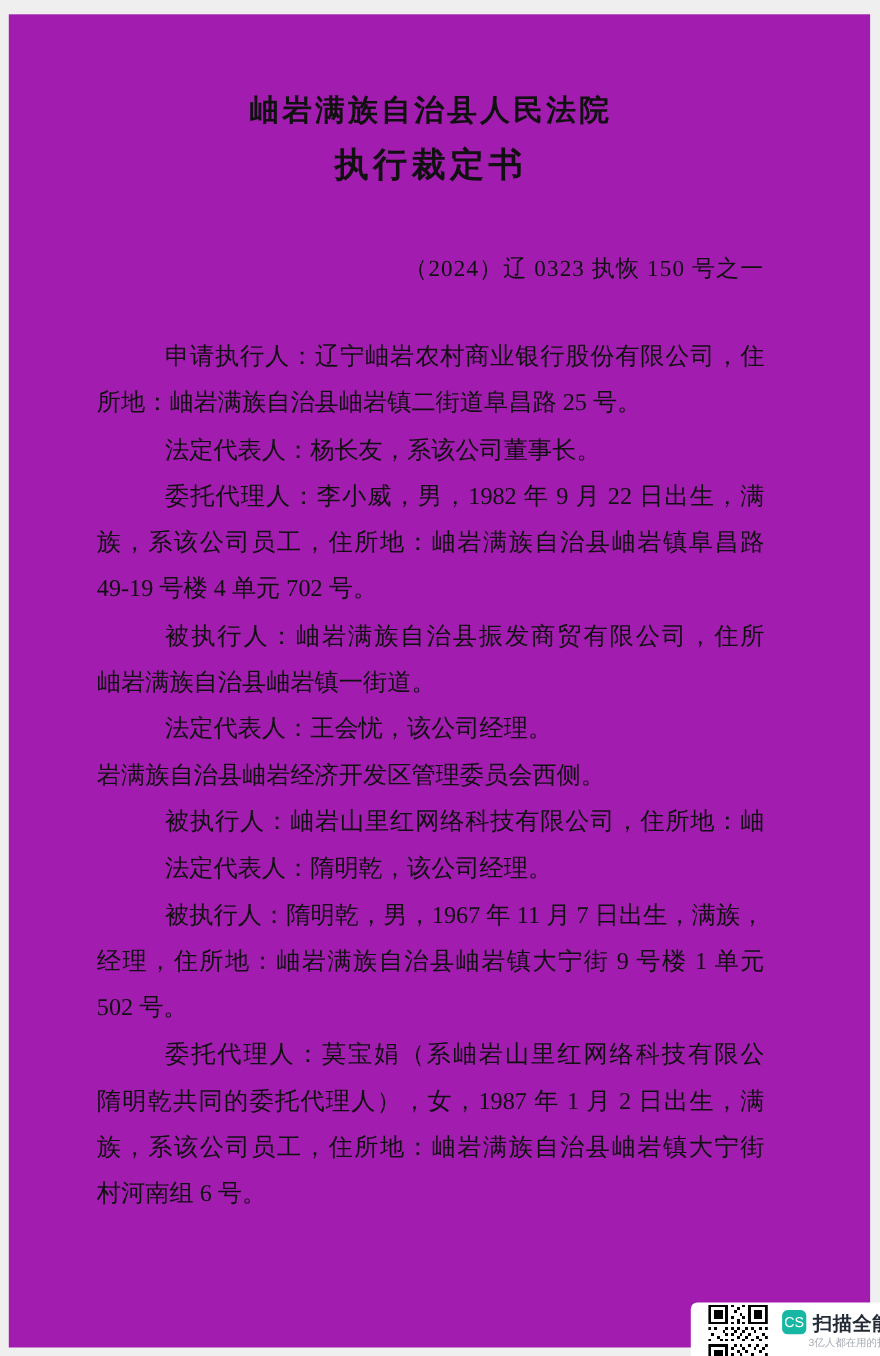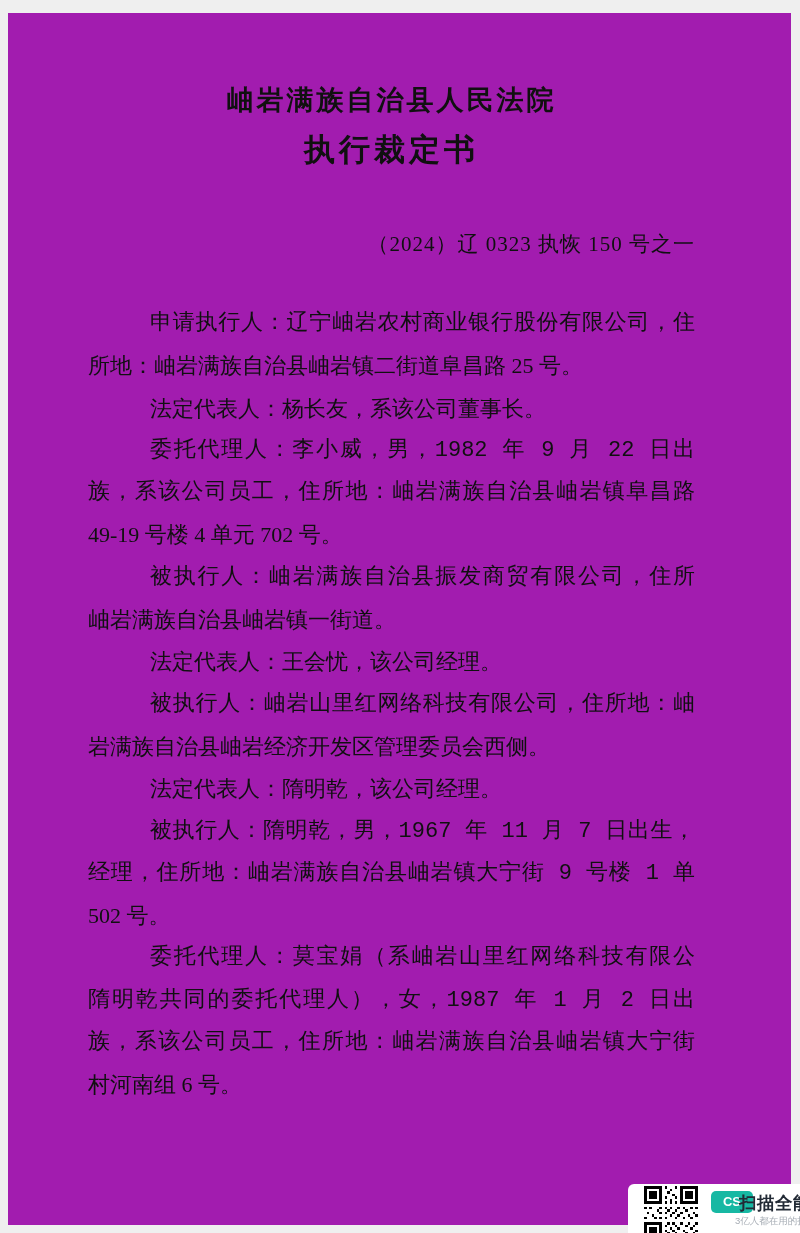--- a/index.html
+++ b/index.html
@@ -53,43 +53,42 @@
     overflow:hidden;
   }
   .line.first{
     padding-left:62px;
   }
   .line.full{
     white-space:normal;
     text-align:justify;
     text-align-last:justify;
     text-justify:inter-character;
-    font-family:Liberation Mono, monospace;
   }
   
   .watermark{
     position:absolute;
     left:628px;top:1184px;
     width:172px;height:49px;
     background:#ffffff;
     border-radius:6px 0 0 0;
     overflow:hidden;
     font-family:"Liberation Sans","DejaVu Sans",sans-serif;
   }
   .qr{
     position:absolute;left:16px;top:2px;
     width:54px;height:54px;
   }
   .cs-logo{
     position:absolute;left:83px;top:7px;
-    width:42px;height:22px;
+    width:22px;height:22px;
     border-radius:5px;
     background:#17b8a3;
     color:#ffffff;
-    font-weight:bold;
+    font-weight:normal;
     font-size:13px;
     line-height:22px;
     text-align:center;
   }
   .app-name{
     position:absolute;left:111px;top:7px;
     font-size:17.5px;
     font-weight:bold;
     color:#222a35;
     letter-spacing:0.5px;
@@ -113,22 +112,22 @@
     <div class="doc-body">
         <div class="line first full">申请执行人：辽宁岫岩农村商业银行股份有限公司，住</div>
         <div class="line">所地：岫岩满族自治县岫岩镇二街道阜昌路 25 号。</div>
         <div class="line first">法定代表人：杨长友，系该公司董事长。</div>
         <div class="line first full">委托代理人：李小威，男，1982 年 9 月 22 日出生，满</div>
         <div class="line full">族，系该公司员工，住所地：岫岩满族自治县岫岩镇阜昌路</div>
         <div class="line">49-19 号楼 4 单元 702 号。</div>
         <div class="line first full">被执行人：岫岩满族自治县振发商贸有限公司，住所地：</div>
         <div class="line">岫岩满族自治县岫岩镇一街道。</div>
         <div class="line first">法定代表人：王会忧，该公司经理。</div>
+        <div class="line">岩满族自治县岫岩经济开发区管理委员会西侧。</div>
         <div class="line first full">被执行人：岫岩山里红网络科技有限公司，住所地：岫</div>
-        <div class="line">岩满族自治县岫岩经济开发区管理委员会西侧。</div>
         <div class="line first">法定代表人：隋明乾，该公司经理。</div>
         <div class="line first full">被执行人：隋明乾，男，1967 年 11 月 7 日出生，满族，</div>
         <div class="line full">经理，住所地：岫岩满族自治县岫岩镇大宁街 9 号楼 1 单元</div>
         <div class="line">502 号。</div>
         <div class="line first full">委托代理人：莫宝娟（系岫岩山里红网络科技有限公司、</div>
         <div class="line full">隋明乾共同的委托代理人），女，1987 年 1 月 2 日出生，满</div>
         <div class="line full">族，系该公司员工，住所地：岫岩满族自治县岫岩镇大宁街</div>
         <div class="line">村河南组 6 号。</div>
       </div>
   </div>

